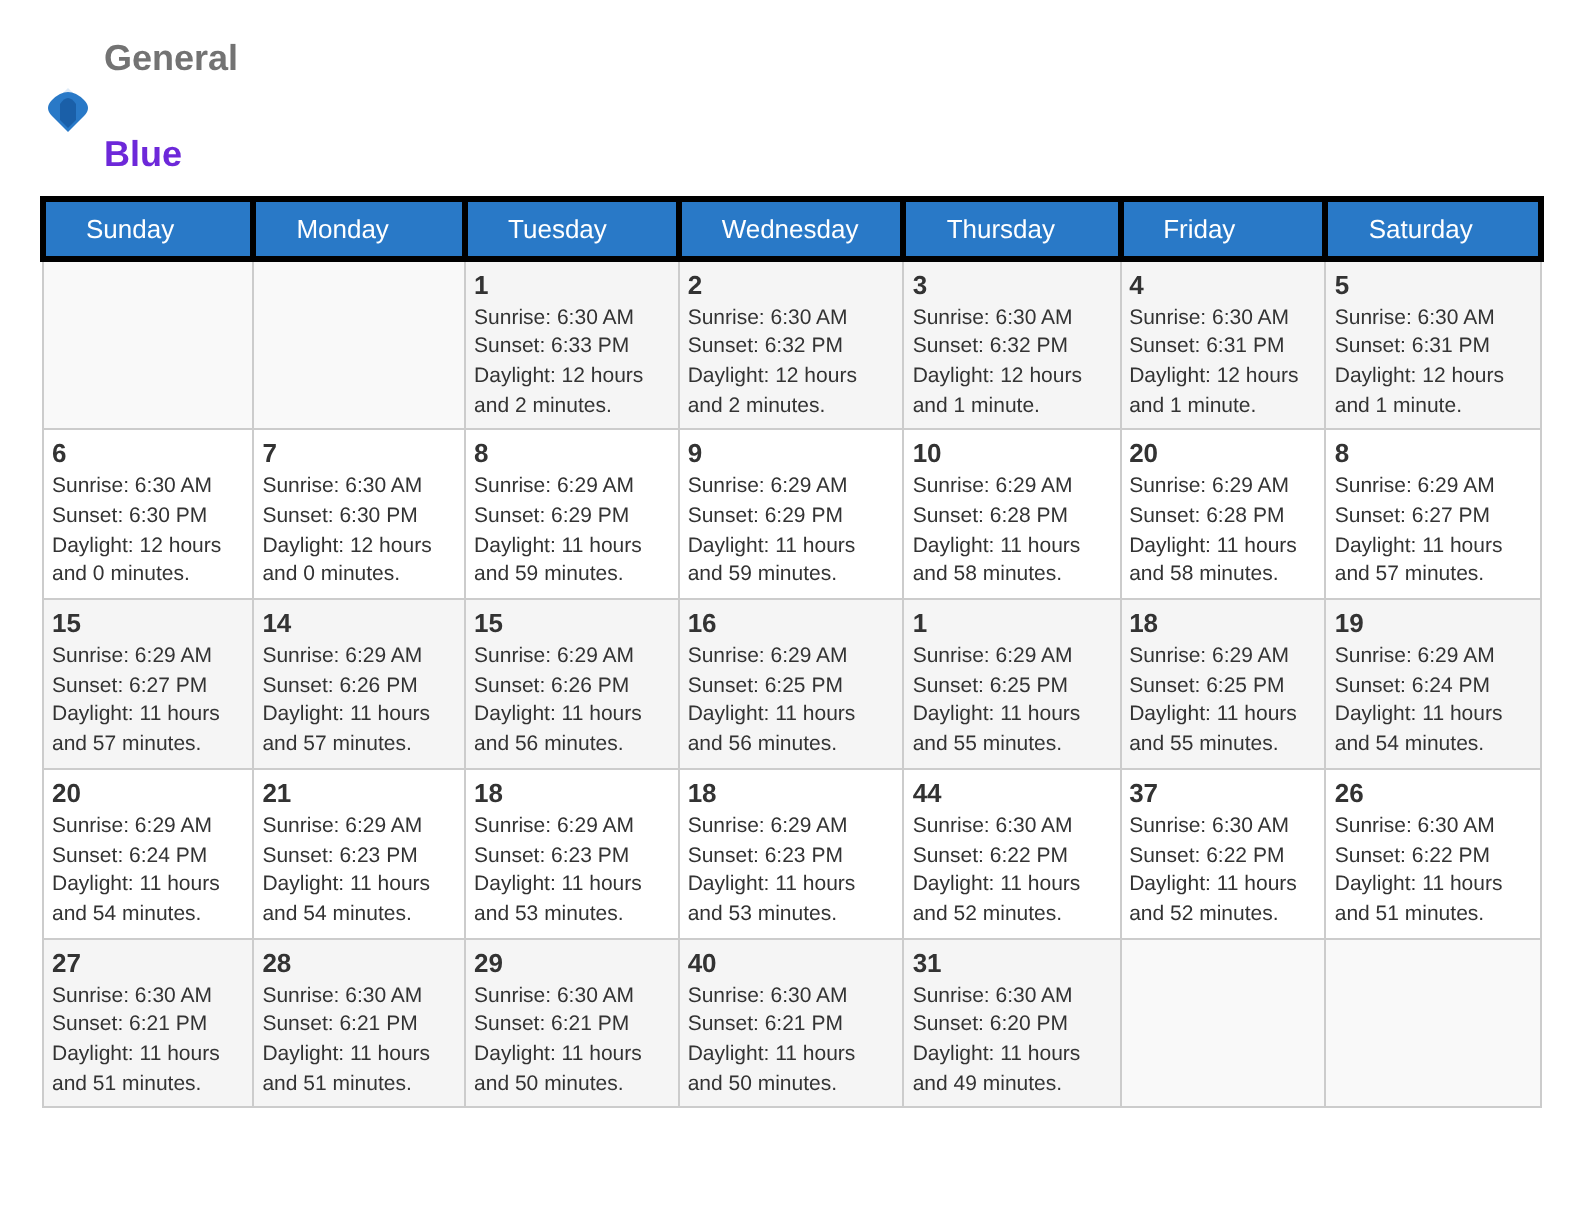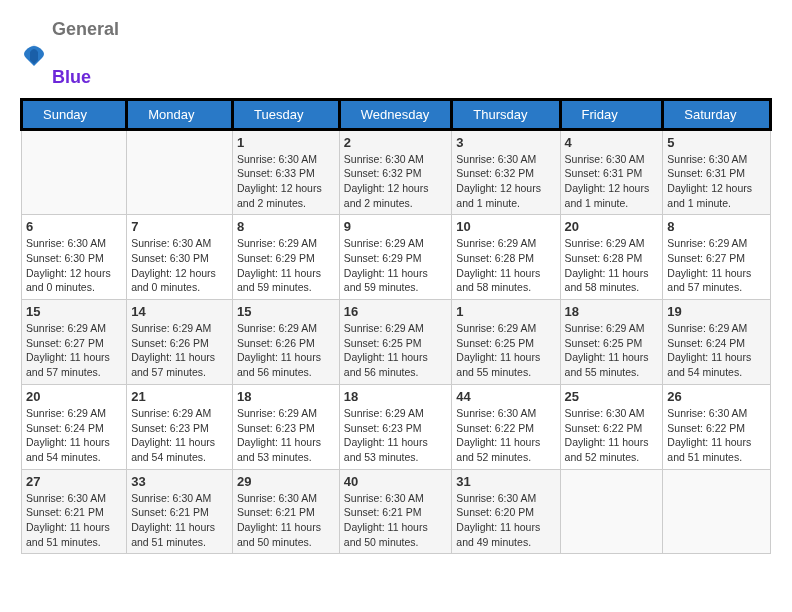--- a/index.html
+++ b/index.html
@@ -277,41 +277,41 @@
 Sunset: 6:23 PM
 Daylight: 11 hours and 53 minutes.</div>
         </td>
         <td>
           <span class="day-number">44</span>
           <div class="day-info" style="white-space: pre-line;">Sunrise: 6:30 AM
 Sunset: 6:22 PM
 Daylight: 11 hours and 52 minutes.</div>
         </td>
         <td>
-          <span class="day-number">25</span>
+          <span class="day-number">37</span>
           <div class="day-info" style="white-space: pre-line;">Sunrise: 6:30 AM
 Sunset: 6:22 PM
 Daylight: 11 hours and 52 minutes.</div>
         </td>
         <td>
           <span class="day-number">26</span>
           <div class="day-info" style="white-space: pre-line;">Sunrise: 6:30 AM
 Sunset: 6:22 PM
 Daylight: 11 hours and 51 minutes.</div>
         </td>
       </tr>
       <tr>
         <td>
           <span class="day-number">27</span>
           <div class="day-info" style="white-space: pre-line;">Sunrise: 6:30 AM
 Sunset: 6:21 PM
 Daylight: 11 hours and 51 minutes.</div>
         </td>
         <td>
-          <span class="day-number">33</span>
+          <span class="day-number">28</span>
           <div class="day-info" style="white-space: pre-line;">Sunrise: 6:30 AM
 Sunset: 6:21 PM
 Daylight: 11 hours and 51 minutes.</div>
         </td>
         <td>
           <span class="day-number">29</span>
           <div class="day-info" style="white-space: pre-line;">Sunrise: 6:30 AM
 Sunset: 6:21 PM
 Daylight: 11 hours and 50 minutes.</div>
         </td>

